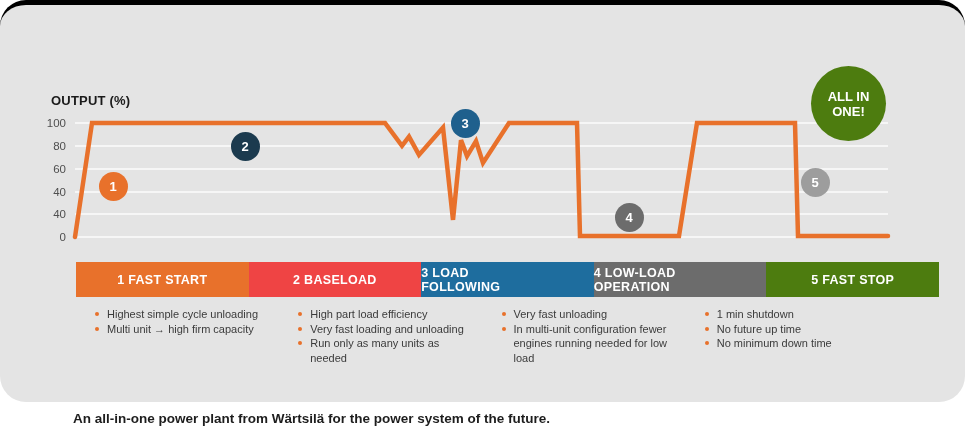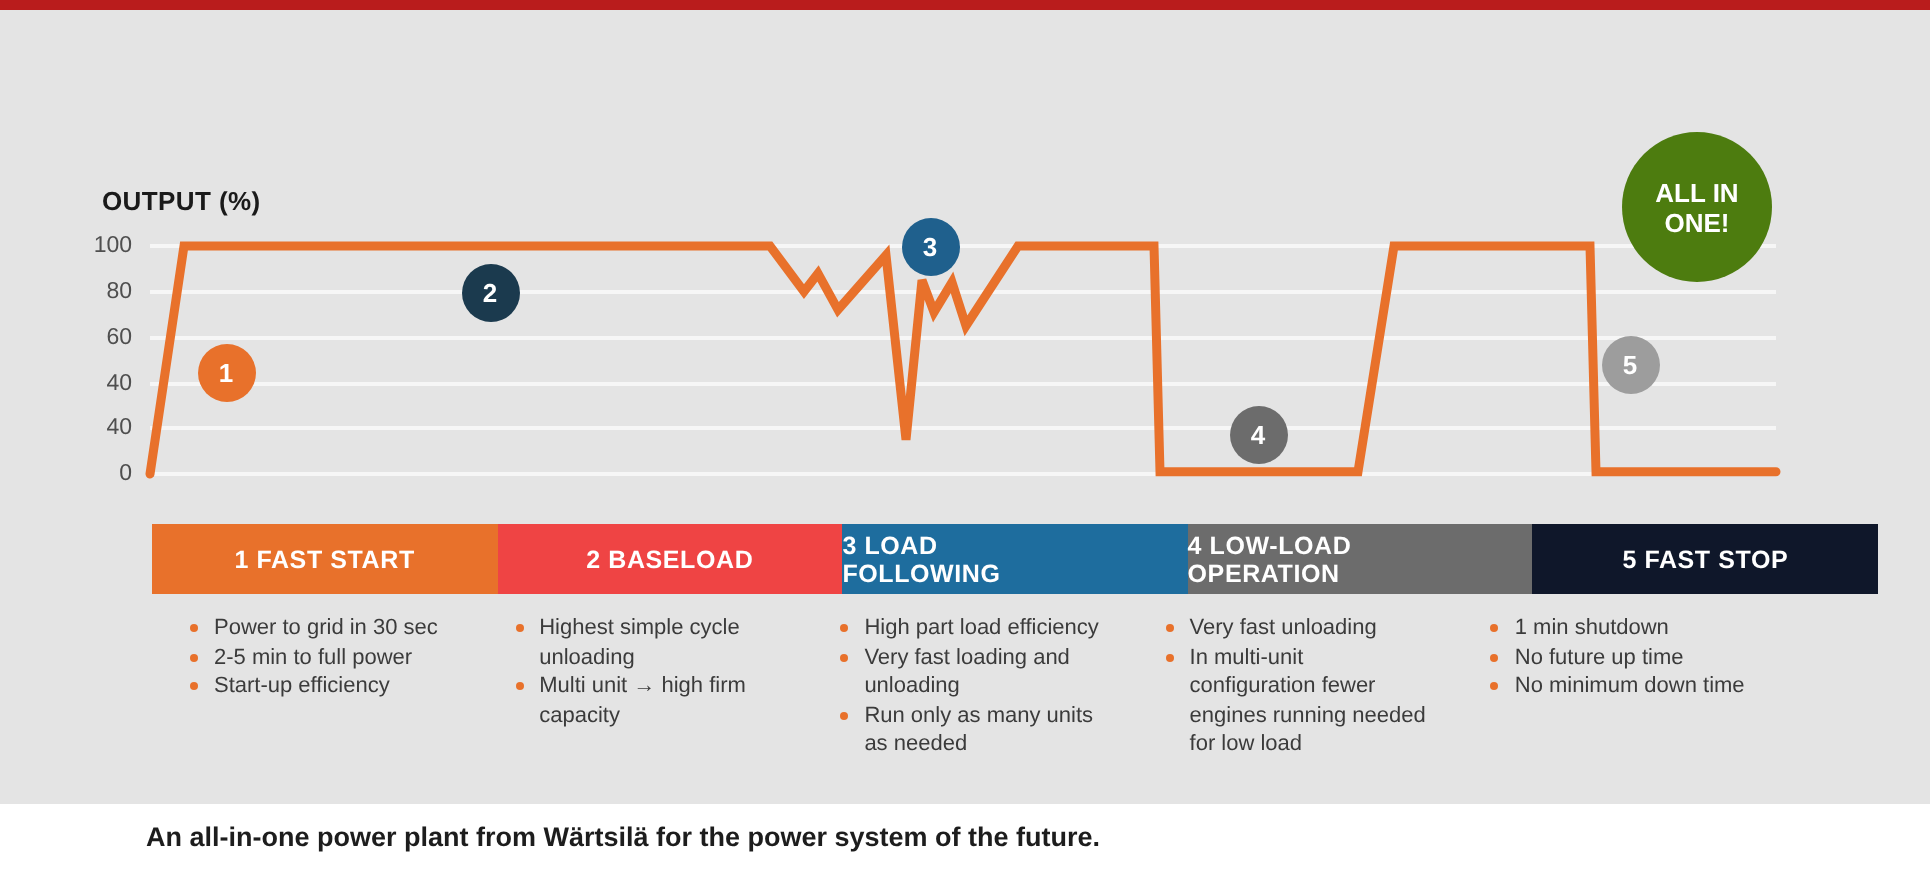--- a/index.html
+++ b/index.html
@@ -1,19 +1,19 @@
 <!DOCTYPE html>
 <html><head>
 <meta charset="utf-8">
 <style>
   * { margin:0; padding:0; box-sizing:border-box; }
   html,body { width:965px; height:440px; background:#ffffff; font-family:"Liberation Sans", sans-serif; }
   .stage { position:relative; width:965px; height:440px; overflow:hidden; background:#ffffff; }
 
-  .panel { position:absolute; left:0; top:0; width:965px; height:402px; background:#e4e4e4; border-top:5px solid #b91c1c; }
+  .panel { position:absolute; left:0; top:0; width:965px; height:402px; background:#e4e4e4; border-top:5px solid #000000;border-radius:26px; }
 
   .output-label { position:absolute; left:51px; top:88px; font-size:13px; font-weight:bold; color:#1a1a1a; letter-spacing:.2px; }
 
   .ytick { position:absolute; left:26px; width:40px; height:16px; line-height:16px; text-align:right;
            font-size:11.5px; color:#4f4f4f; }
 
   .chart-svg { position:absolute; left:0; top:0; width:965px; height:402px; }
 
   .marker { position:absolute; width:29px; height:29px; border-radius:50%; display:flex; align-items:center;
             justify-content:center; color:#ffffff; font-size:13px; font-weight:bold; }
@@ -81,31 +81,24 @@
 
     <div class="badge">ALL IN ONE!</div>
 
     <div class="phase-headers">
       <div class="phase-header" style="background: rgb(232, 113, 43);">1 FAST START</div>
       <div class="phase-header" style="background: #ef4444;">2 BASELOAD</div>
       <div class="phase-header" style="background: rgb(30, 109, 158);">3 LOAD
 FOLLOWING</div>
       <div class="phase-header" style="background: rgb(108, 108, 108);">4 LOW-LOAD
 OPERATION</div>
-      <div class="phase-header" style="background: #0f172a;">5 FAST STOP</div>
+      <div class="phase-header" style="background: #4d7c0f;">5 FAST STOP</div>
     </div>
 
     <div class="phase-lists">
-      <div class="phase-col">
-        <ul>
-          <li>Power to grid in 30 sec</li>
-          <li>2-5 min to full power</li>
-          <li>Start-up efficiency</li>
-        </ul>
-      </div>
       <div class="phase-col">
         <ul>
           <li>Highest simple cycle unloading</li>
           <li>Multi unit → high firm capacity</li>
         </ul>
       </div>
       <div class="phase-col">
         <ul>
           <li>High part load efficiency</li>
           <li>Very fast loading and unloading</li>

